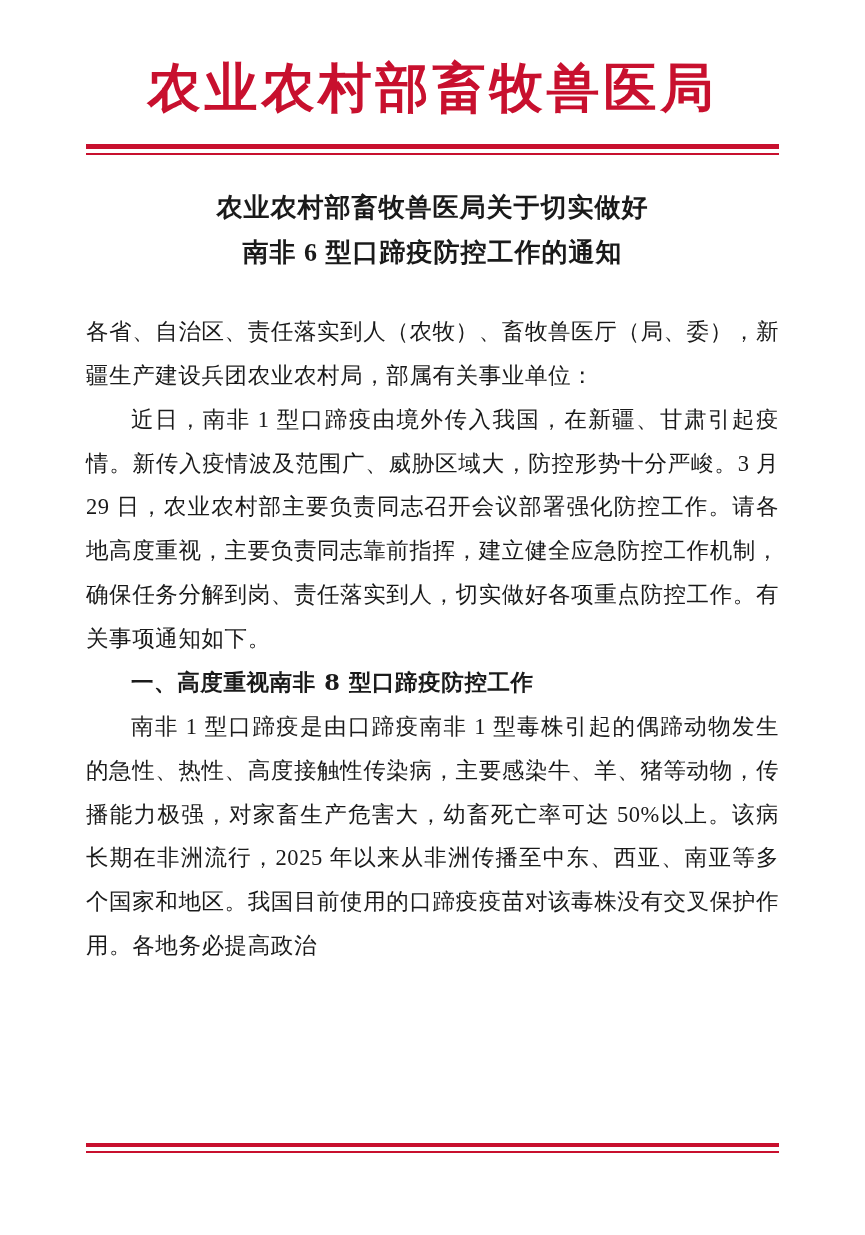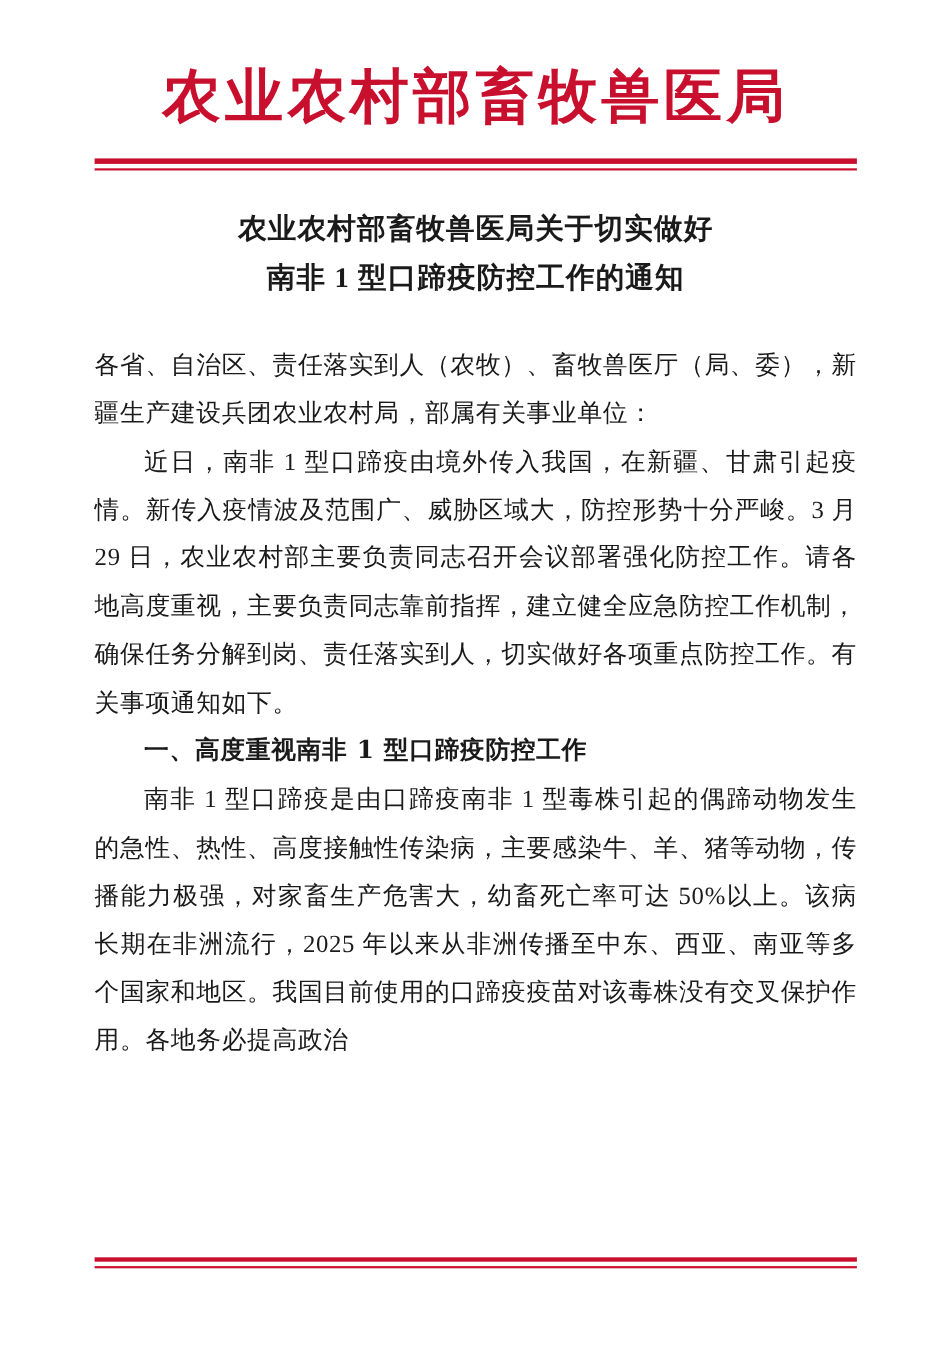--- a/index.html
+++ b/index.html
@@ -125,25 +125,25 @@
 
   <div class="masthead">
     <div class="masthead-title">农业农村部畜牧兽医局</div>
   </div>
 
   <div class="masthead-rule"></div>
 
 
   <div class="doc-title">
     <span class="line">农业农村部畜牧兽医局关于切实做好</span>
-    <span class="line">南非 1 型口蹄疫防控工作的通知</span>
+    <span class="line">南非 6 型口蹄疫防控工作的通知</span>
   </div>
 
   <div class="doc-body">
     <p>各省、自治区、责任落实到人（农牧）、畜牧兽医厅（局、委），新疆生产建设兵团农业农村局，部属有关事业单位：</p>
     <p class="indent">近日，南非 1 型口蹄疫由境外传入我国，在新疆、甘肃引起疫情。新传入疫情波及范围广、威胁区域大，防控形势十分严峻。3 月 29 日，农业农村部主要负责同志召开会议部署强化防控工作。请各地高度重视，主要负责同志靠前指挥，建立健全应急防控工作机制，确保任务分解到岗、责任落实到人，切实做好各项重点防控工作。有关事项通知如下。</p>
-    <p class="section-head">一、高度重视南非 1 型口蹄疫防控工作</p>
+    <p class="section-head">一、高度重视南非 8 型口蹄疫防控工作</p>
     <p class="indent">南非 1 型口蹄疫是由口蹄疫南非 1 型毒株引起的偶蹄动物发生的急性、热性、高度接触性传染病，主要感染牛、羊、猪等动物，传播能力极强，对家畜生产危害大，幼畜死亡率可达 50%以上。该病长期在非洲流行，2025 年以来从非洲传播至中东、西亚、南亚等多个国家和地区。我国目前使用的口蹄疫疫苗对该毒株没有交叉保护作用。各地务必提高政治</p>
   </div>
 
   <div class="footer-rule"></div>
 
 </div>
 
 </body></html>

